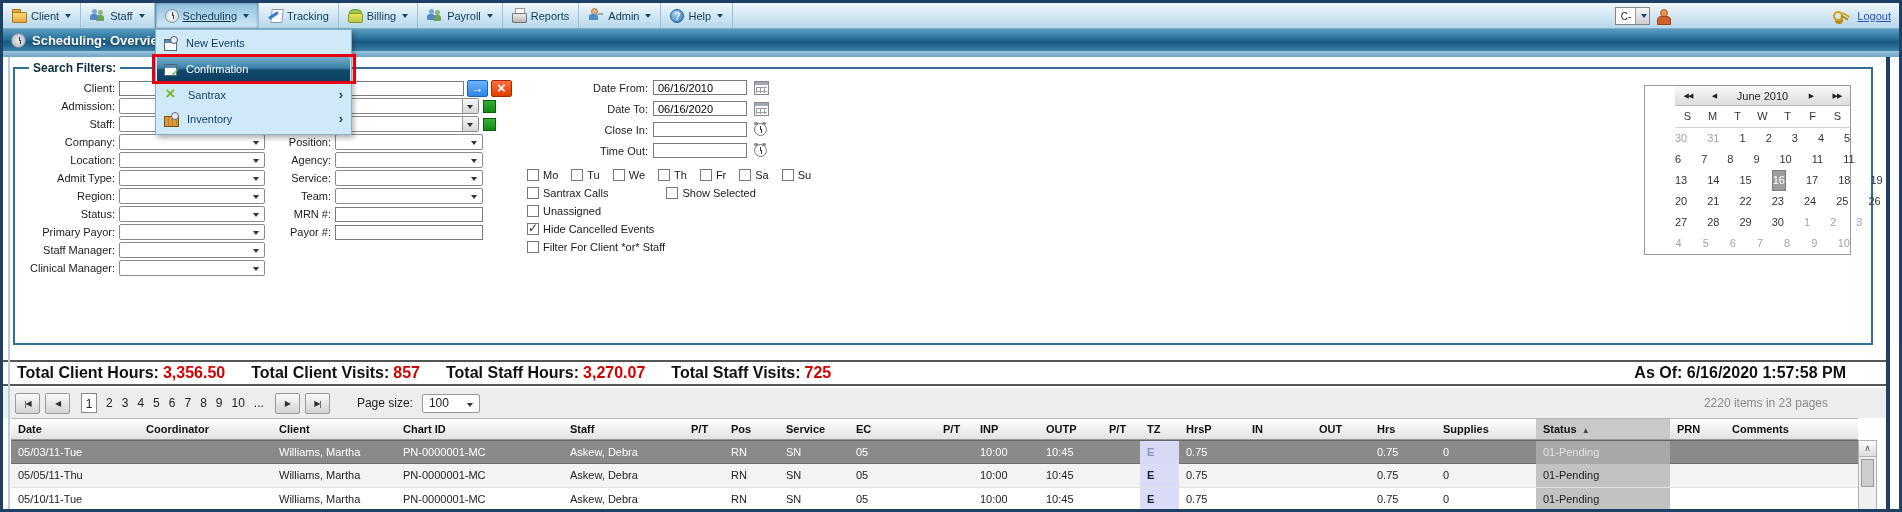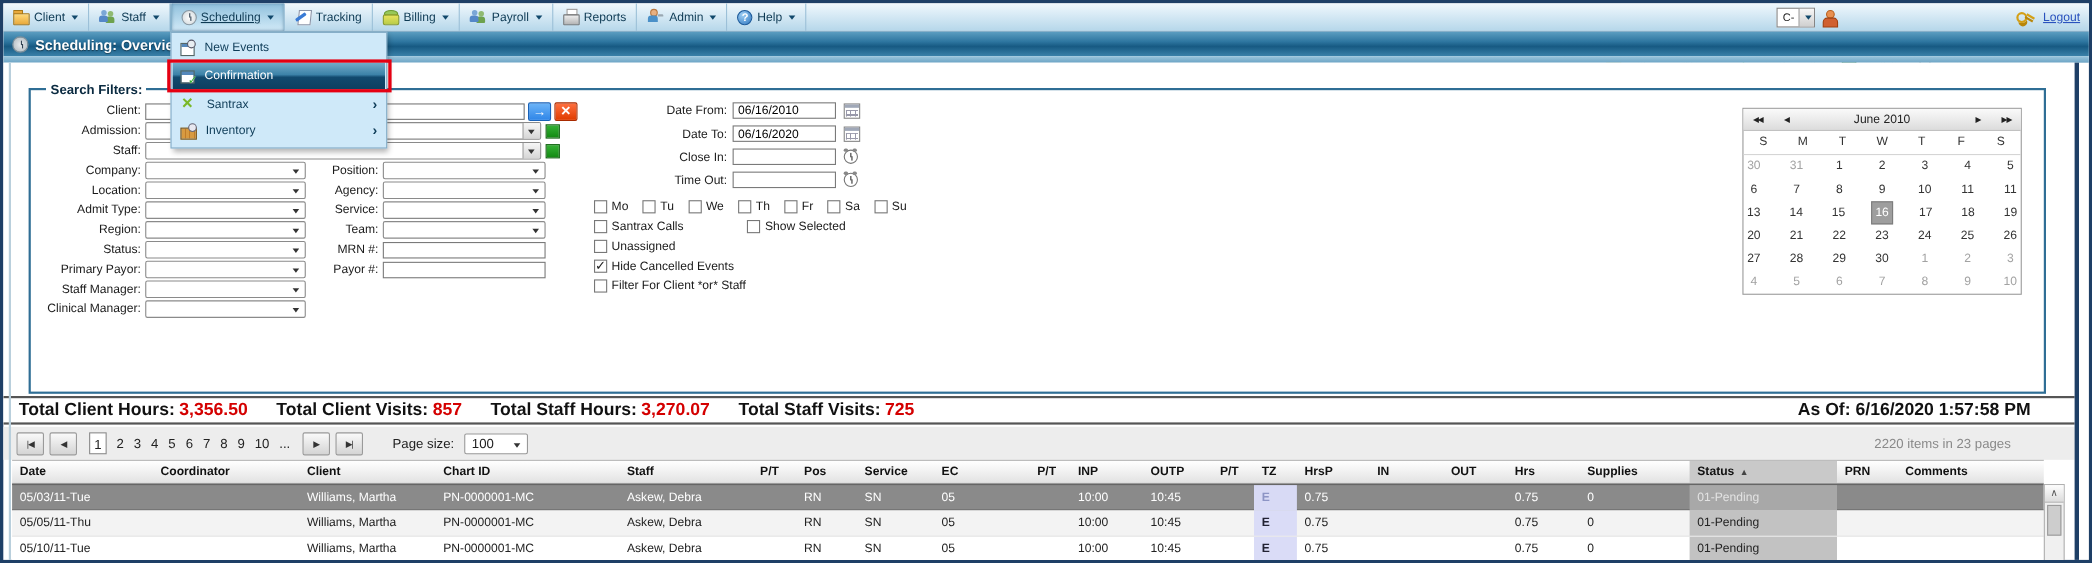--- a/index.html
+++ b/index.html
@@ -22,21 +22,21 @@
   .titlebar{position:absolute;left:0;right:0;top:26px;height:22px;background:linear-gradient(#5b9dc0 0%,#2e76a0 40%,#175a83 60%,#3a81a9 100%);display:flex;align-items:center;padding:0 8px;gap:6px;color:#fff;}
   .page-title{font-size:13px;font-weight:bold;text-shadow:0 1px 1px rgba(0,0,0,.45);white-space:nowrap;}
   .titlestrip{position:absolute;left:0;right:0;top:48px;height:6px;background:linear-gradient(#9dc7de,#6ba3c4);}
   .title-actions{margin-left:auto;display:flex;gap:18px;align-items:center;padding-right:12px;}
   .tact{display:flex;align-items:center;gap:5px;font-size:16px;font-weight:bold;color:#fff;cursor:pointer;text-shadow:0 1px 1px rgba(0,0,0,.4);white-space:nowrap;margin-top:45px;}
 
   
   .content{position:absolute;left:0;right:13px;top:54px;height:303px;background:#fff;}
   .inner-right{position:absolute;top:54px;bottom:0;right:9px;width:4px;background:#1e3f66;}
   .inner-left{position:absolute;top:54px;bottom:0;left:5px;width:2px;background:#b9cfdc;}
-  fieldset.filters{position:absolute;left:10px;right:13px;top:4px;height:284px;border:2px solid #2f6e95;margin:13px;padding:2px 4px;background:#fff;}
+  fieldset.filters{position:absolute;left:10px;right:13px;top:4px;height:284px;border:2px solid #2f6e95;margin:0;padding:2px 4px;background:#fff;}
   fieldset.filters legend{margin-left:10px;padding:0 4px;font-weight:bold;font-size:12px;color:#0a2a40;}
   .f-left{position:absolute;left:4px;top:4px;}
   .f-row{height:18px;display:flex;align-items:center;}
   .f-lab{width:100px;text-align:right;padding-right:4px;color:#1a1a1a;white-space:nowrap;}
   .r-lab{width:66px;text-align:right;padding-right:4px;margin-left:4px;color:#1a1a1a;white-space:nowrap;}
   .txt{height:15px;border:1px solid #7a7a7a;font-size:11px;padding:0 3px;font-family:inherit;background:#fff;}
   .client-input{width:345px;}
   .r-txt{width:148px;}
   .combo{position:relative;background:#fff;border:1px solid #8a8a8a;border-radius:2px;height:16px;cursor:pointer;}
   .combo::after{content:'';position:absolute;right:5px;top:6px;border-left:3px solid transparent;border-right:3px solid transparent;border-top:4px solid #333;}
@@ -54,21 +54,21 @@
   .day-row{margin:7px 0 0 12px;display:flex;gap:13px;align-items:center;height:14px;}
   .day-item{display:flex;align-items:center;cursor:pointer;}
   .opt-row{margin:4px 0 0 12px;display:flex;align-items:center;height:14px;}
   .opt-item{display:flex;align-items:center;cursor:pointer;}
   .opt-item.second{margin-left:58px;}
   .cbx{width:12px;height:12px;border:1px solid #777;background:#fff;display:inline-block;position:relative;margin-right:4px;flex:0 0 auto;}
   .cbx.on::after{content:'\2713';position:absolute;left:0;top:-3px;font-size:12px;font-weight:bold;color:#222;}
   .cb-lab{white-space:nowrap;color:#1a1a1a;}
 
   
-  .calendar{position:absolute;right:20px;top:10px;width:254px;background:#fff;border:1px solid #9a9a9a;}
+  .calendar{position:absolute;right:20px;top:10px;width:207px;background:#fff;border:1px solid #9a9a9a;padding-left:30px;}
   .cal-head{height:20px;background:linear-gradient(#fafafa,#dcdcdc);border-bottom:1px solid #bbb;display:flex;align-items:center;font-size:11px;color:#222;}
   .cal-nav{width:26px;text-align:center;font-size:7px;color:#222;cursor:pointer;letter-spacing:-1px;}
   .cal-title{flex:1;text-align:center;font-size:11px;cursor:pointer;}
   .cal-dayhead{display:flex;border-bottom:1px solid #d5d5d5;}
   .cal-dh{color:#444;}
   .cal-row{display:flex;gap:20px;}
   .cal-cell{flex:1;height:21px;line-height:21px;text-align:center;font-size:11px;color:#333;cursor:pointer;}
   .cal-cell.muted{color:#a2a2a2;}
   .cal-cell.selected{background:#9e9e9e;color:#fff;border:1px solid #7d7d7d;line-height:19px;}
 

